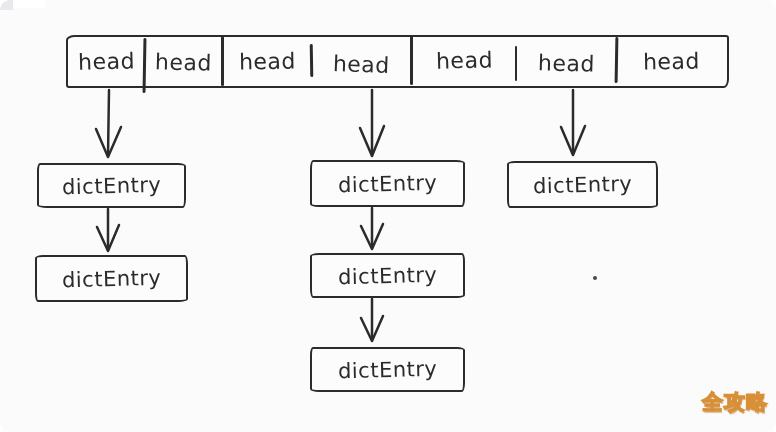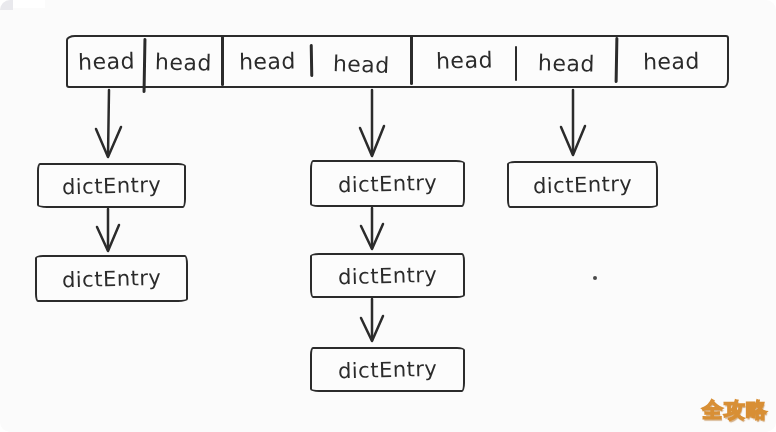--- a/index.html
+++ b/index.html
@@ -83,21 +83,21 @@
           border-radius:8px 3px 9px 3px / 3px 9px 3px 8px;}
   
   .arrows{position:absolute;left:0;top:0;width:776px;height:432px;}
   
   .ink-dot{
     position:absolute;left:593px;top:276px;width:4px;height:4px;
     border-radius:50%;background:#4a4a4a;
   }
   
   .watermark{
-    position:absolute;left:702px;top:396px;
+    position:absolute;left:702px;top:388px;
     font-size:21px;font-weight:bold;letter-spacing:1px;
     color:#a16207;
     -webkit-text-stroke:1.4px #d88f35;
     text-shadow:1px 2px 1px rgba(178,109,32,0.55);
     font-family:"DejaVu Sans", sans-serif;
   }
 </style>
 </head>
 <body>
 

